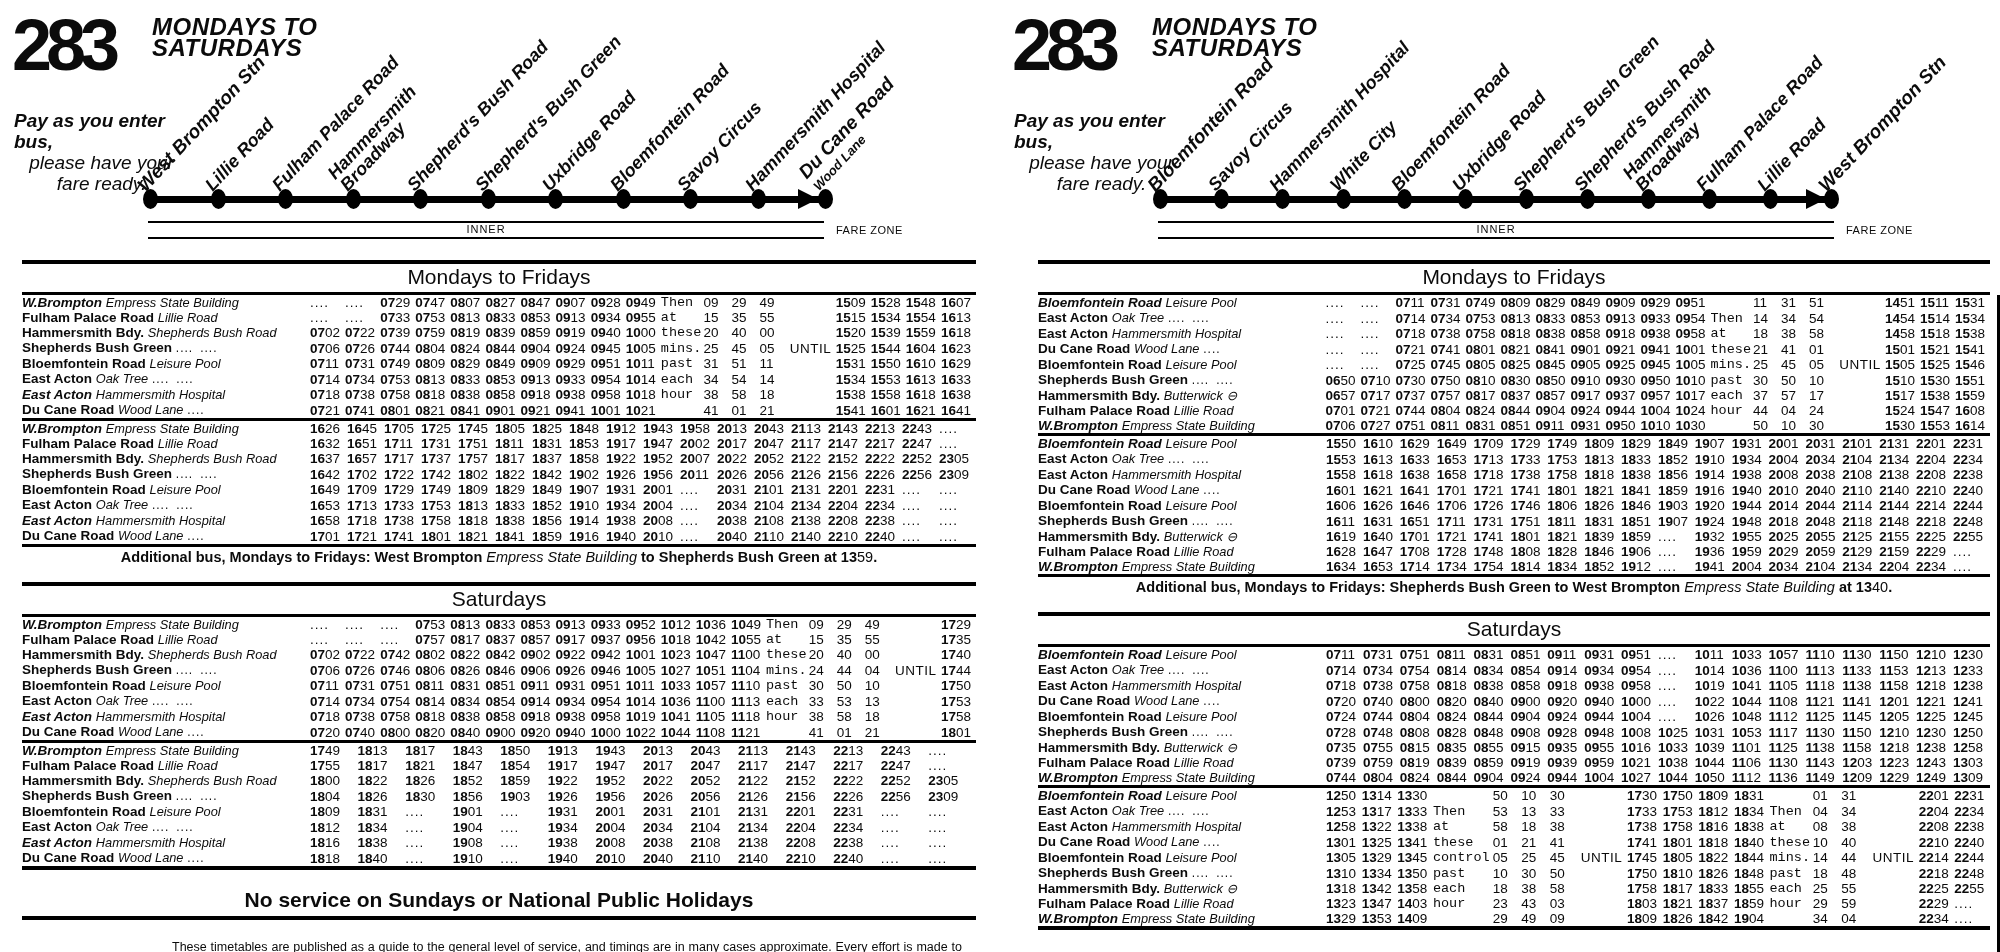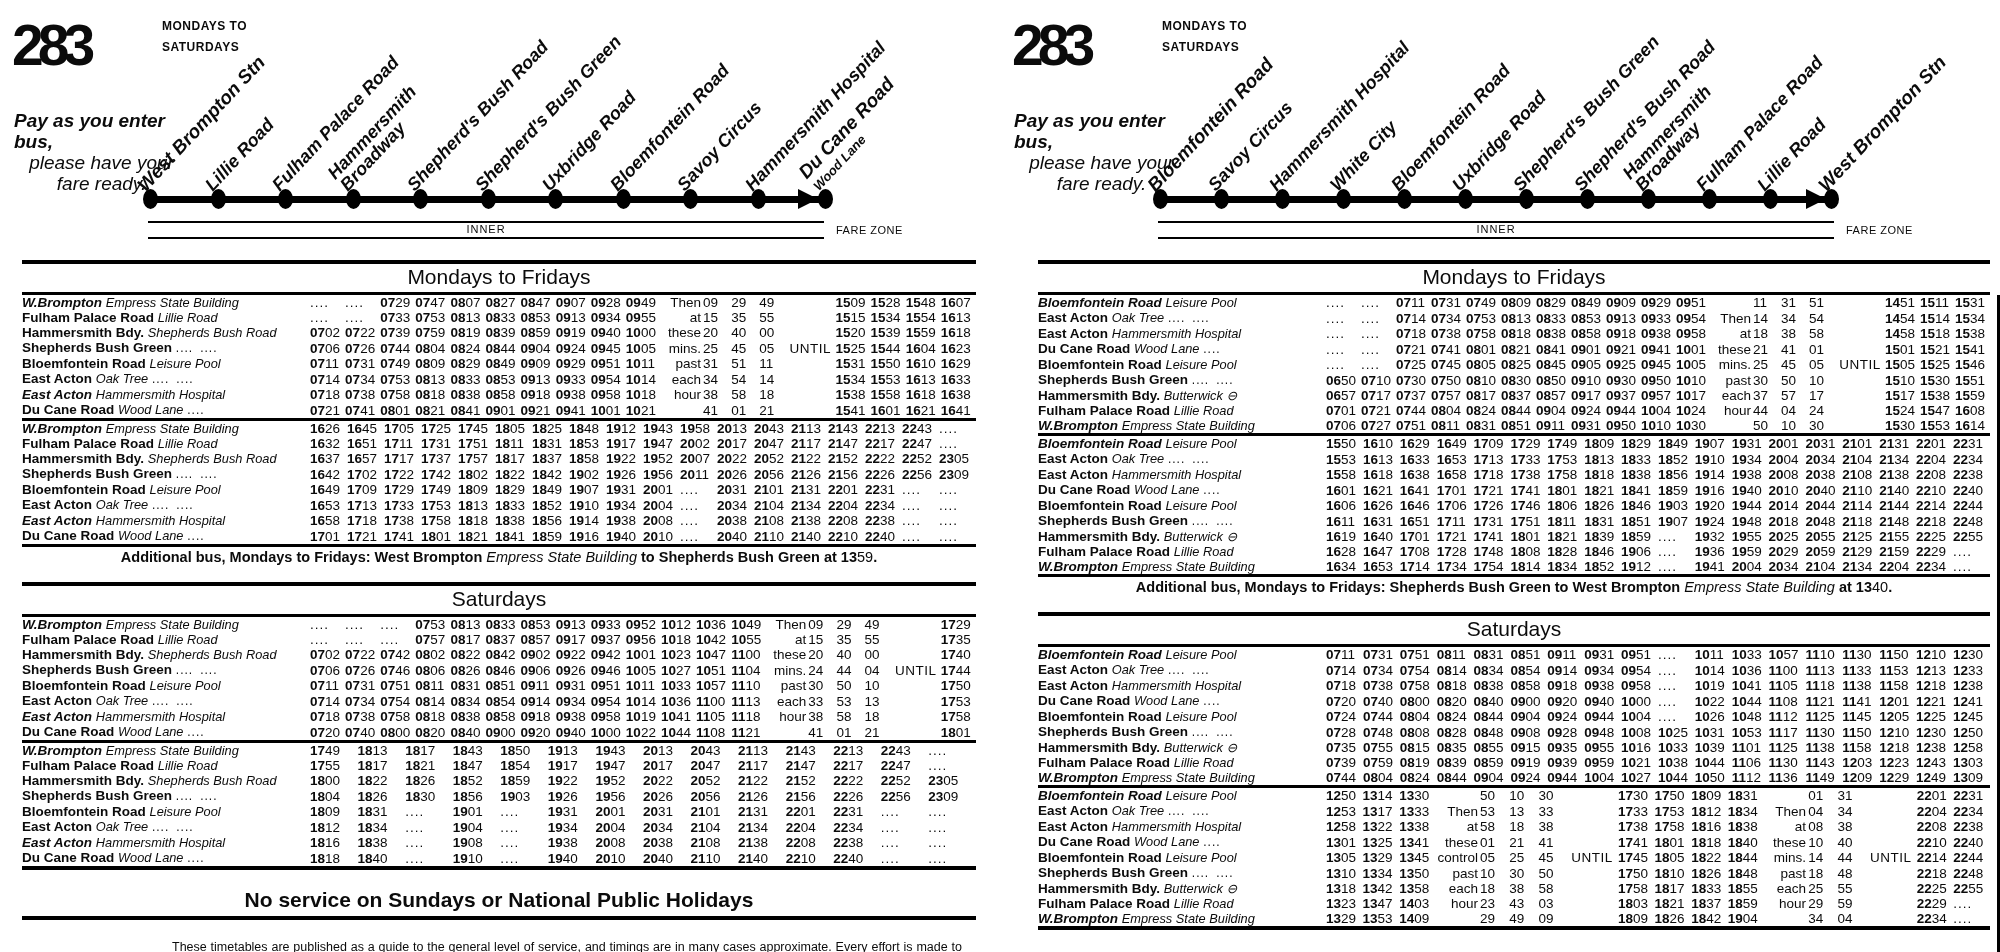--- a/index.html
+++ b/index.html
@@ -1,22 +1,22 @@
 <!DOCTYPE html>
 <html><head>
 <meta charset="utf-8">
 <style>
   html,body{margin:0;padding:0;background:#fff;}
   body{width:2000px;height:952px;display:flex;font-family:"Liberation Sans",sans-serif;color:#0b0b0b;overflow:hidden;}
   .page{position:relative;width:1000px;height:952px;background:#fff;flex:0 0 auto;}
 
   
   .hdr{position:relative;height:252px;}
-  .route{position:absolute;left:12px;top:4px;font-size:57px;line-height:82px;font-weight:900;letter-spacing:-6px;}
-  .days{position:absolute;left:162px;top:16px;font-size:12px;line-height:21px;font-weight:800;letter-spacing:0.5px;}
+  .route{position:absolute;left:12px;top:4px;font-size:72px;line-height:82px;font-weight:900;letter-spacing:-6px;}
+  .days{position:absolute;left:152px;top:16px;font-size:24px;line-height:21px;font-weight:800;letter-spacing:0.5px;font-style:italic;}
   .pay{position:absolute;left:14px;top:110px;width:175px;font-style:italic;font-size:19px;line-height:21px;font-weight:800;}
   .pay .pay2{font-weight:500;text-align:center;}
   .rline{position:absolute;top:196px;height:7px;background:#000;}
   .p0 .rline{left:146px;width:684px;}
   .p1 .rline{left:156px;width:682px;}
   .rline::after{content:"";position:absolute;right:12px;top:-7px;border-left:20px solid #000;border-top:10px solid transparent;border-bottom:10px solid transparent;}
   .dot{position:absolute;top:189px;width:15px;height:20px;background:#000;border-radius:50%;}
   .stoplabel{position:absolute;bottom:58px;transform-origin:0 100%;transform:rotate(-47deg);font-style:italic;font-weight:600;font-size:18px;line-height:17px;white-space:nowrap;}
   .stoplabel.hv{font-weight:800;font-size:19px;}
   .ssub{font-size:13px;font-weight:600;}
@@ -40,21 +40,21 @@
   td{font-size:13.5px;line-height:15px;height:15px;white-space:nowrap;padding:0 2px 0 0;vertical-align:bottom;}
   td.lbl{width:286px;max-width:286px;overflow:hidden;font-weight:700;}
   td.lbl .nm{font-weight:700;}
   tr.hv td.lbl .nm{font-weight:900;font-style:italic;}
   td.lbl .sb{font-style:italic;font-weight:500;font-size:12.8px;}
   td.lbl .ld{font-weight:500;font-size:12px;letter-spacing:1px;}
   td.t{min-width:33px;}
   td.t b{font-weight:800;}
   td.m{min-width:26px;}
   td.d{min-width:33px;letter-spacing:1px;font-weight:500;}
-  td.w{min-width:40px;text-align:right;font-weight:500;}
+  td.w{min-width:40px;text-align:left;font-weight:500;font-family:Liberation Mono, monospace;}
   td.u{min-width:46px;text-align:center;font-weight:500;letter-spacing:0.5px;}
   td.e{min-width:8px;}
   .blksep{border-top:3px solid #000;}
   .noteband{border-top:3px solid #000;text-align:center;font-size:14.5px;padding:2px 0 17px;}
   .banner{border-top:4px solid #000;border-bottom:4px solid #000;text-align:center;font-size:21px;font-weight:800;padding:18px 0 4px;}
   .foot{margin:20px 30px 0 150px;width:790px;font-size:12.5px;line-height:15.5px;text-align:justify;}
   .edge{position:absolute;right:0;top:295px;bottom:0;width:3px;background:#000;}
 </style>
 </head>
 <body>

